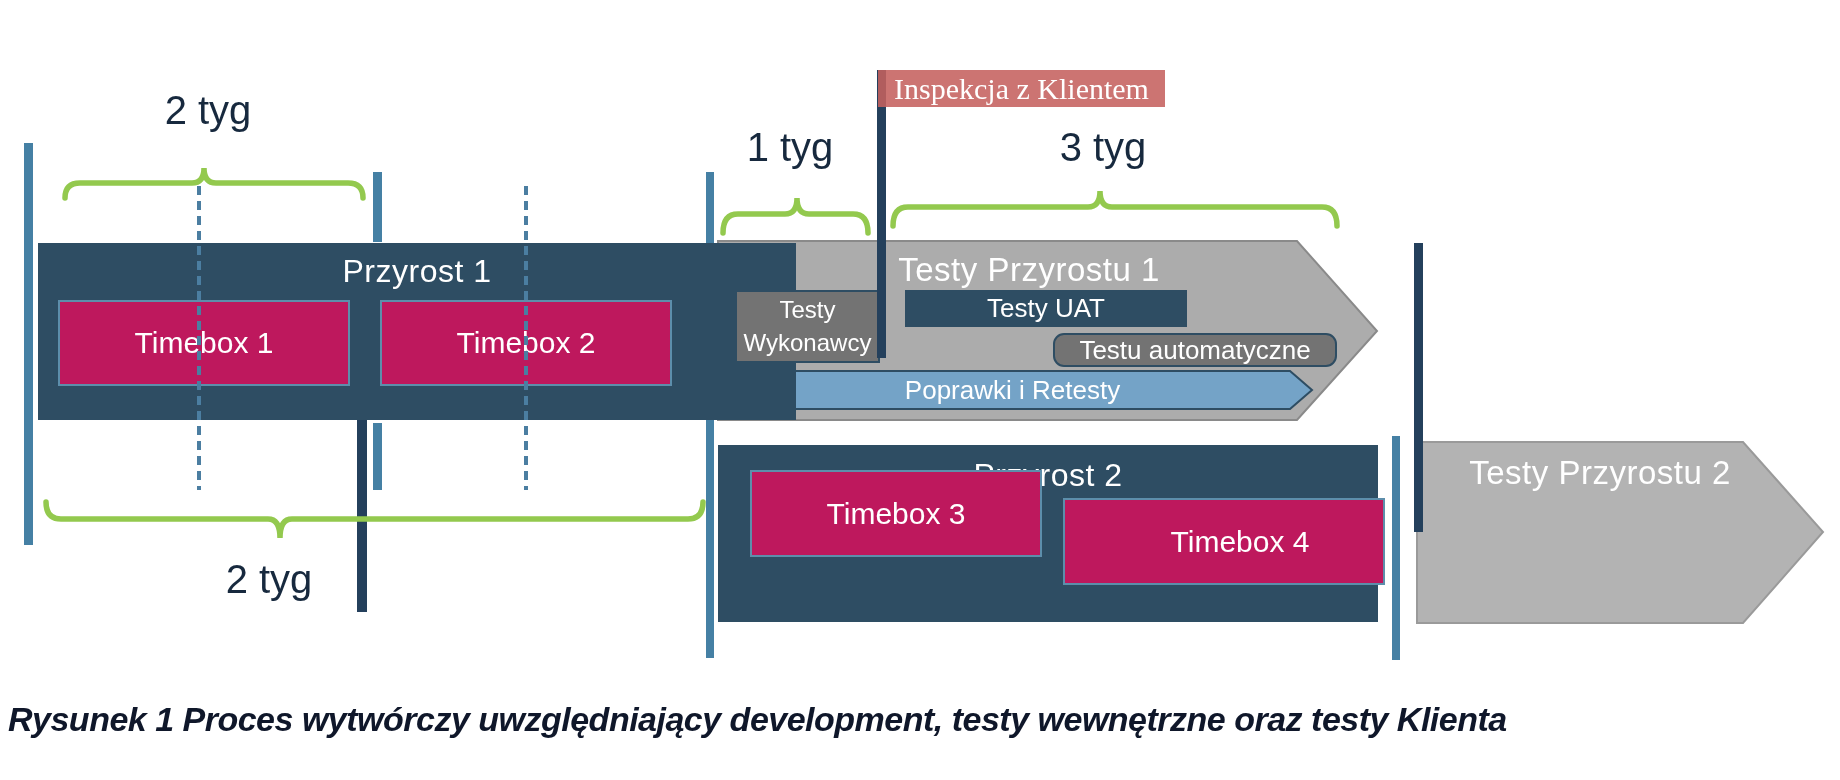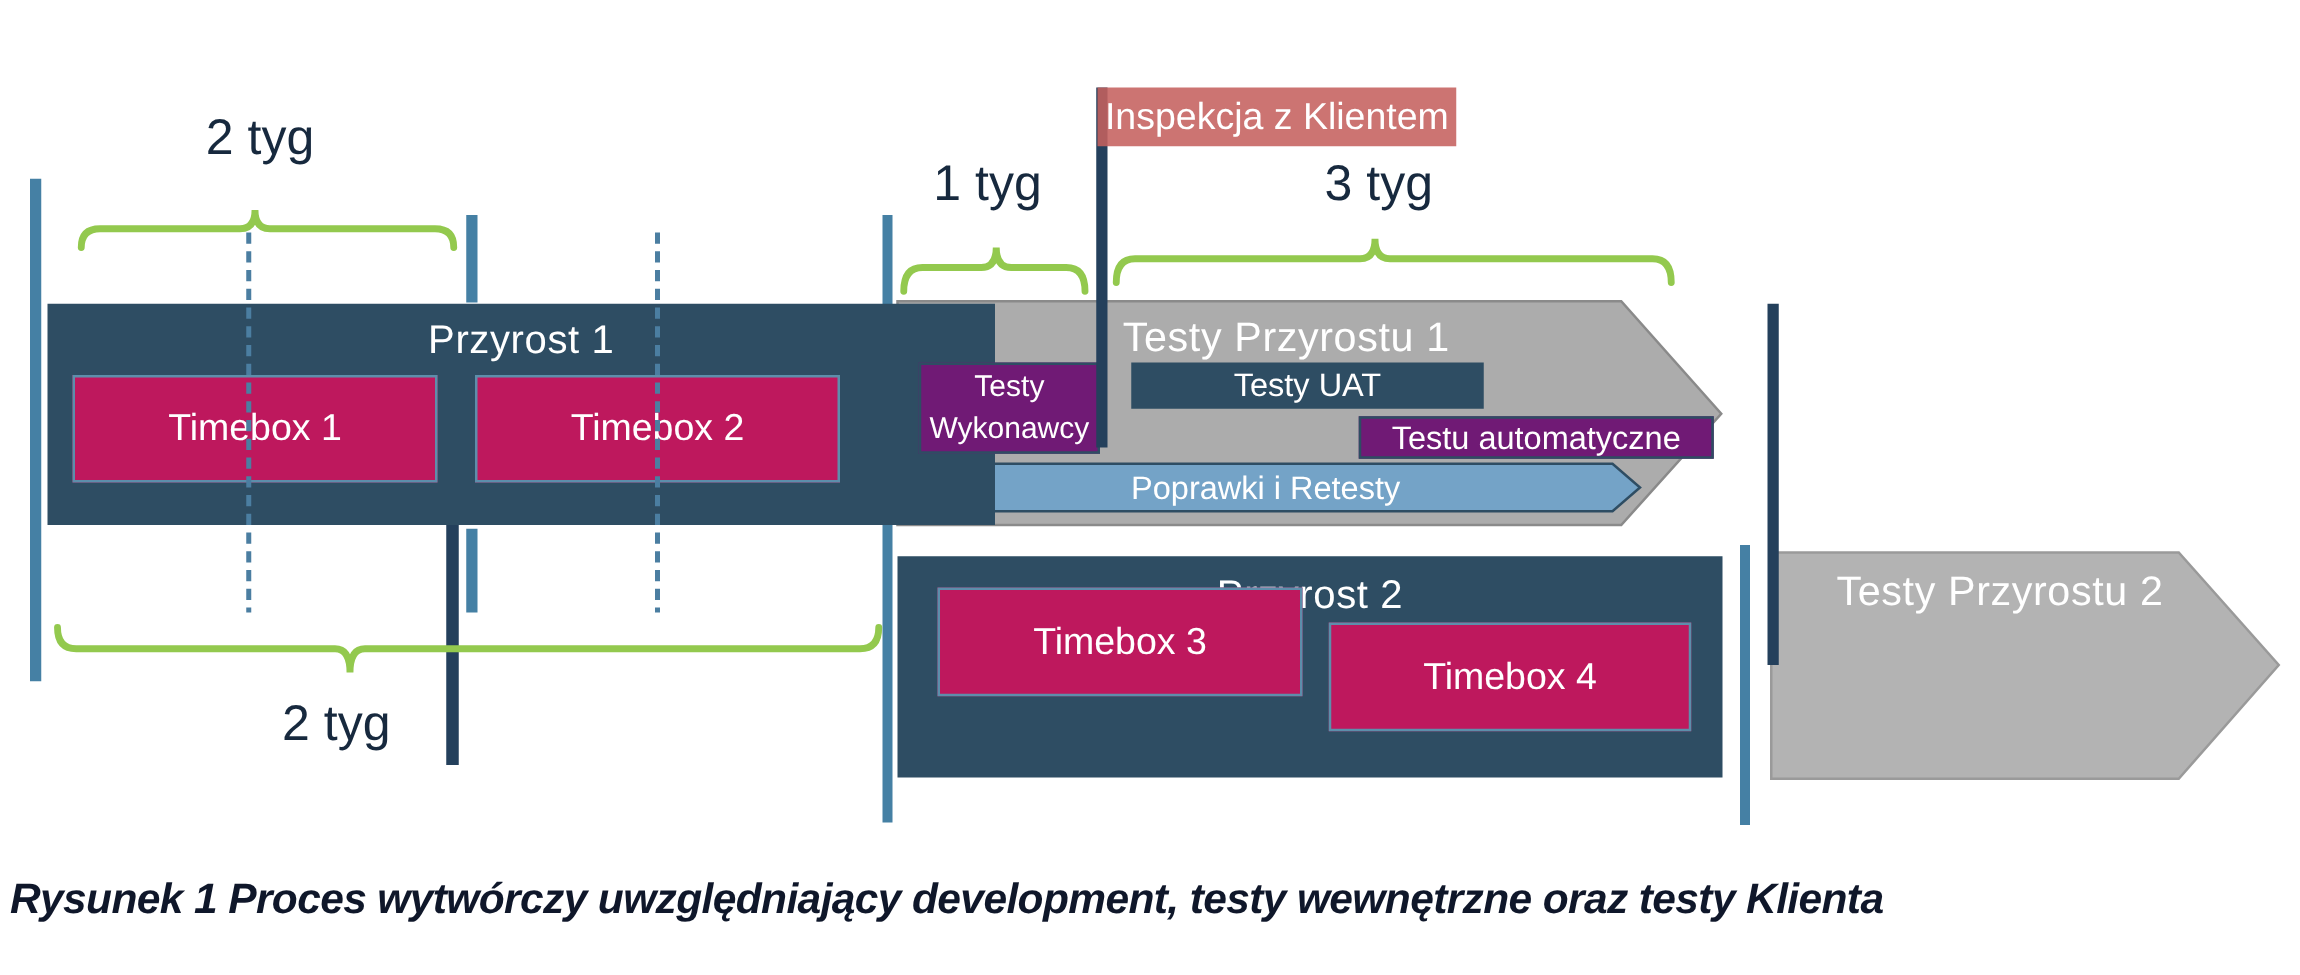--- a/index.html
+++ b/index.html
@@ -11,21 +11,21 @@
 
   .vline{position:absolute;}
   .steel{background:#4580A4;}
   .navy{background:#24405C;}
 
   .bigbox{position:absolute;background:#2E4D63;}
   .bigbox .title{position:absolute;left:0;right:0;text-align:center;color:#ffffff;
                  font-size:32px;font-weight:400;letter-spacing:.5px;}
   .timebox{position:absolute;background:#be185d;border:2px solid #5D8EAB;display:flex;
            align-items:center;justify-content:center;color:#ffffff;font-size:30px;}
-  .smallblue{position:absolute;background:#701a75;border:2px solid #2E4D63;display:flex;
+  .smallblue{position:absolute;background:#737373;border:2px solid #2E4D63;display:flex;
              align-items:center;justify-content:center;color:#ffffff;font-size:26px;text-align:center;}
   .uat{position:absolute;background:#2E4D63;display:flex;align-items:center;justify-content:center;
        color:#ffffff;font-size:26px;}
   .redbox{position:absolute;background:rgba(197,97,94,0.88);display:flex;align-items:center;
           justify-content:center;color:#ffffff;font-size:30px;white-space:nowrap;}
   .graytitle{position:absolute;color:#ffffff;font-size:33px;text-align:center;letter-spacing:.5px;}
   .tyg{position:absolute;width:180px;text-align:center;color:#17293E;font-size:40px;}
   .arrowtext{position:absolute;display:flex;align-items:center;justify-content:center;
              color:#ffffff;font-size:26px;}
   #caption{position:absolute;left:8px;top:700px;width:1500px;color:#0f172a;
@@ -63,33 +63,33 @@
   <div class="timebox z3" style="left:380px;top:300px;width:288px;height:82px;">
     <span>Timebox 2</span>
   </div>
 
   <div class="bigbox z2" style="left:718px;top:445px;width:660px;height:177px;">
     <div class="title" style="top:12px;">Przyrost 2</div>
   </div>
   <div class="timebox z3" style="left:750px;top:470px;width:288px;height:83px;">
     <span>Timebox 3</span>
   </div>
-  <div class="timebox z3" style="left:1063px;top:498px;width:286px;height:83px;">
+  <div class="timebox z3" style="left:1063px;top:498px;width:286px;height:83px;padding-left:32px;">
     <span>Timebox 4</span>
   </div>
 
   <div class="graytitle z2" style="left:718px;top:251px;width:622px;">Testy Przyrostu 1</div>
   <div class="smallblue z2" style="left:735px;top:290px;width:141px;height:69px;font-size:24px;line-height:1.35;">Testy Wykonawcy</div>
   <div class="uat z2" style="left:905px;top:290px;width:282px;height:37px;">Testy UAT</div>
-  <div class="smallblue z2" style="left:1087px;top:333px;width:280px;height:30px;">Testu automatyczne</div>
+  <div class="smallblue z2" style="left:1053px;top:333px;width:280px;height:30px;border-radius:11px;">Testu automatyczne</div>
   <div class="arrowtext z2" style="left:735px;top:371px;width:555px;height:38px;">Poprawki i Retesty</div>
 
   <div class="graytitle z2" style="left:1417px;top:454px;width:366px;">Testy Przyrostu 2</div>
 
-  <div class="redbox z4" style="left:878px;top:70px;width:287px;height:47px;">Inspekcja z Klientem</div>
+  <div class="redbox z4" style="left:878px;top:70px;width:287px;height:37px;font-family:Liberation Serif, serif;">Inspekcja z Klientem</div>
 
   <div class="tyg" style="left:118px;top:88px;">2 tyg</div>
   <div class="tyg" style="left:179px;top:557px;">2 tyg</div>
   <div class="tyg" style="left:700px;top:125px;">1 tyg</div>
   <div class="tyg" style="left:1013px;top:125px;">3 tyg</div>
 
   <svg class="layer z5" viewBox="0 0 1840 780">
 
     <path d="M 65 198 Q 65 183 80 183 L 192 183 Q 204 183 204 168 Q 204 183 216 183 L 348 183 Q 363 183 363 198" fill="none" stroke="#93C94E" stroke-width="5.5" stroke-linecap="round"></path>
 

